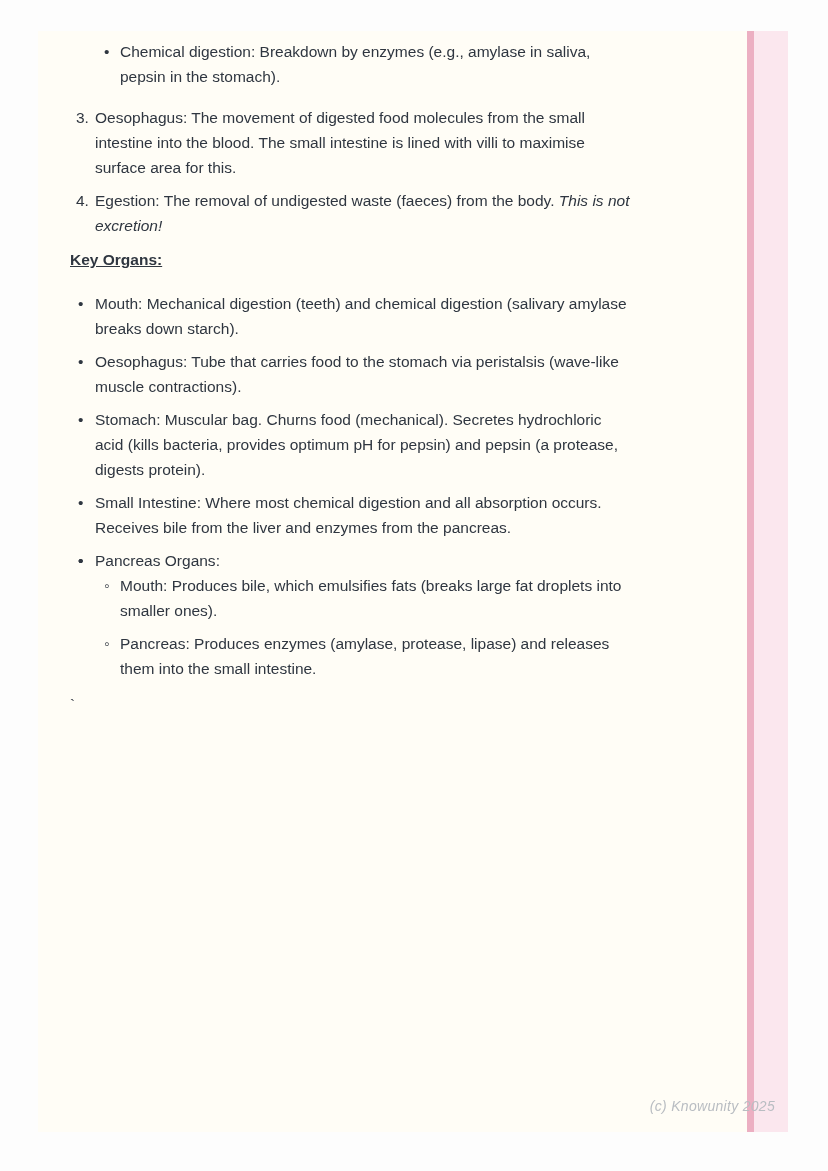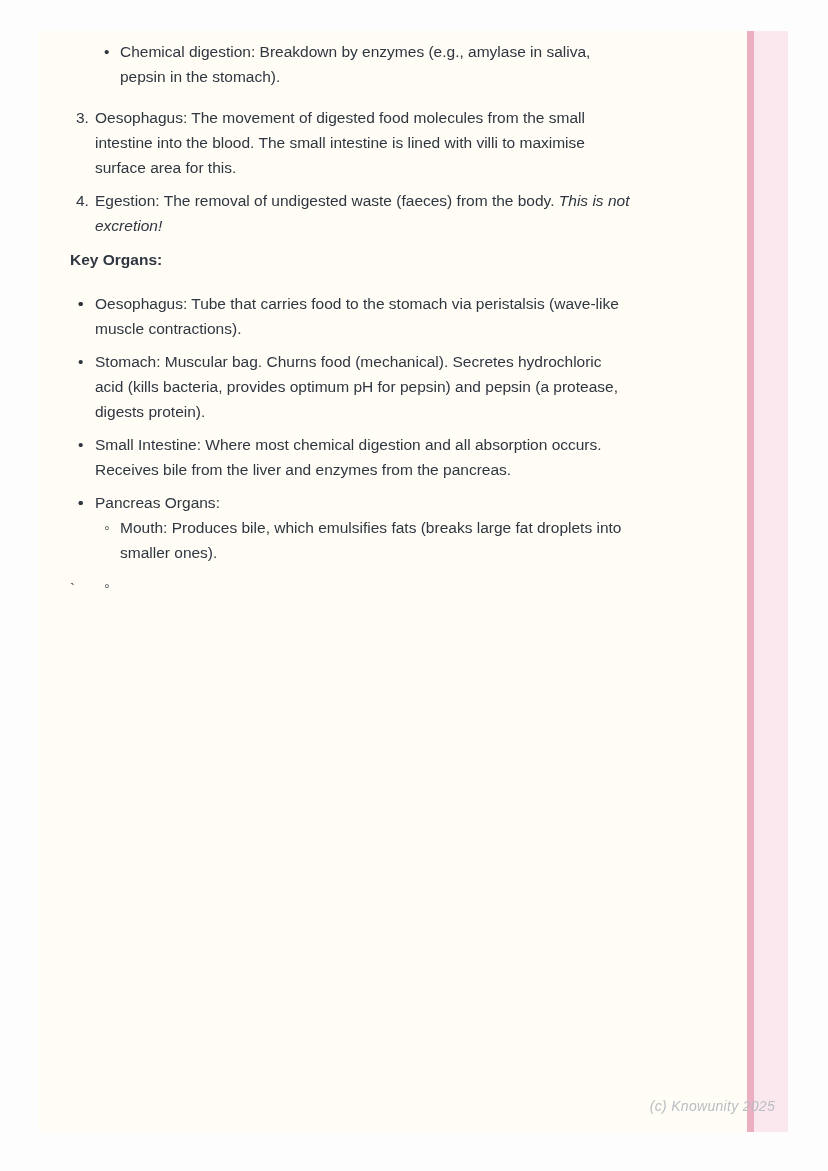--- a/index.html
+++ b/index.html
@@ -49,21 +49,21 @@
   }
   .block { position: relative; margin-bottom: 8px; }
   .marker { position: absolute; top: 0; }
   .b-number { padding-left: 25px; }
   .b-number .marker { left: 6px; }
   .b-bullet { padding-left: 25px; }
   .b-bullet .marker { left: 8px; }
   .b-bullet2, .b-circle { padding-left: 50px; }
   .b-bullet2 .marker, .b-circle .marker { left: 34px; }
   .b-bullet2 { margin-bottom: 16px; }
-  .b-heading { font-weight: 700; margin-top: 9px; margin-bottom: 19px; }
+  .b-heading { font-weight: 700; margin-top: 9px; margin-bottom: 19px; text-decoration: underline; }
   .b-tight { margin-bottom: 0; }
   .b-plain { margin-top: 11px; }
   .bold { font-weight: 400; }
   .italic { font-style: italic; }
   .footer {
     position: absolute;
     right: 13px;
     bottom: 18px;
     font-size: 14px;
     letter-spacing: 0.3px;
@@ -76,24 +76,24 @@
 <body>
 
 <div class="page">
   <div class="stripe-line"></div>
   <div class="stripe-band"></div>
   <div class="content">
       <div class="block b-bullet2"><span class="marker">•</span><span class="txt"><span class="bold">Chemical digestion</span><span>: Breakdown by enzymes (e.g., amylase in saliva, pepsin in the stomach).</span></span></div>
       <div class="block b-number"><span class="marker">3.</span><span class="txt"><span class="bold">Oesophagus</span><span>: The movement of digested food molecules from the small intestine into the blood. The small intestine is lined with </span><span class="bold">villi</span><span> to maximise surface area for this.</span></span></div>
       <div class="block b-number"><span class="marker">4.</span><span class="txt"><span class="bold">Egestion</span><span>: The removal of undigested waste (faeces) from the body. </span><span class="italic">This is not excretion!</span></span></div>
       <div class="block b-heading"><span class="txt"><span>Key Organs:</span></span></div>
-      <div class="block b-bullet"><span class="marker">•</span></div>
+      <div class="block b-bullet"><span class="marker">•</span><span class="txt"><span class="bold">Mouth</span><span>: Mechanical digestion (teeth) and chemical digestion (salivary amylase breaks down starch).</span></span></div>
       <div class="block b-bullet"><span class="marker">•</span><span class="txt"><span class="bold">Oesophagus</span><span>: Tube that carries food to the stomach via </span><span class="bold">peristalsis</span><span> (wave-like muscle contractions).</span></span></div>
       <div class="block b-bullet"><span class="marker">•</span><span class="txt"><span class="bold">Stomach</span><span>: Muscular bag. Churns food (mechanical). Secretes hydrochloric acid (kills bacteria, provides optimum pH for pepsin) and pepsin (a protease, digests protein).</span></span></div>
       <div class="block b-bullet"><span class="marker">•</span><span class="txt"><span class="bold">Small Intestine</span><span>: Where most chemical digestion and all absorption occurs. Receives bile from the liver and enzymes from the pancreas.</span></span></div>
       <div class="block b-bullet"><span class="marker">•</span></div>
       <div class="block b-bullet b-tight"><span class="marker">•</span><span class="txt"><span class="bold">Pancreas Organs</span><span>:</span></span></div>
       <div class="block b-circle"><span class="marker">◦</span><span class="txt"><span class="bold">Mouth</span><span>: Produces </span><span class="bold">bile</span><span>, which emulsifies fats (breaks large fat droplets into smaller ones).</span></span></div>
-      <div class="block b-circle"><span class="marker">◦</span></div>
+      <div class="block b-circle"><span class="marker">◦</span><span class="txt"><span class="bold">Pancreas</span><span>: Produces enzymes (amylase, protease, lipase) and releases them into the small intestine.</span></span></div>
       <div class="block b-plain"><span class="txt"><span>`</span></span></div>
     </div>
   <div class="footer">(c) Knowunity 2025</div>
 </div>
 
 </body></html>

